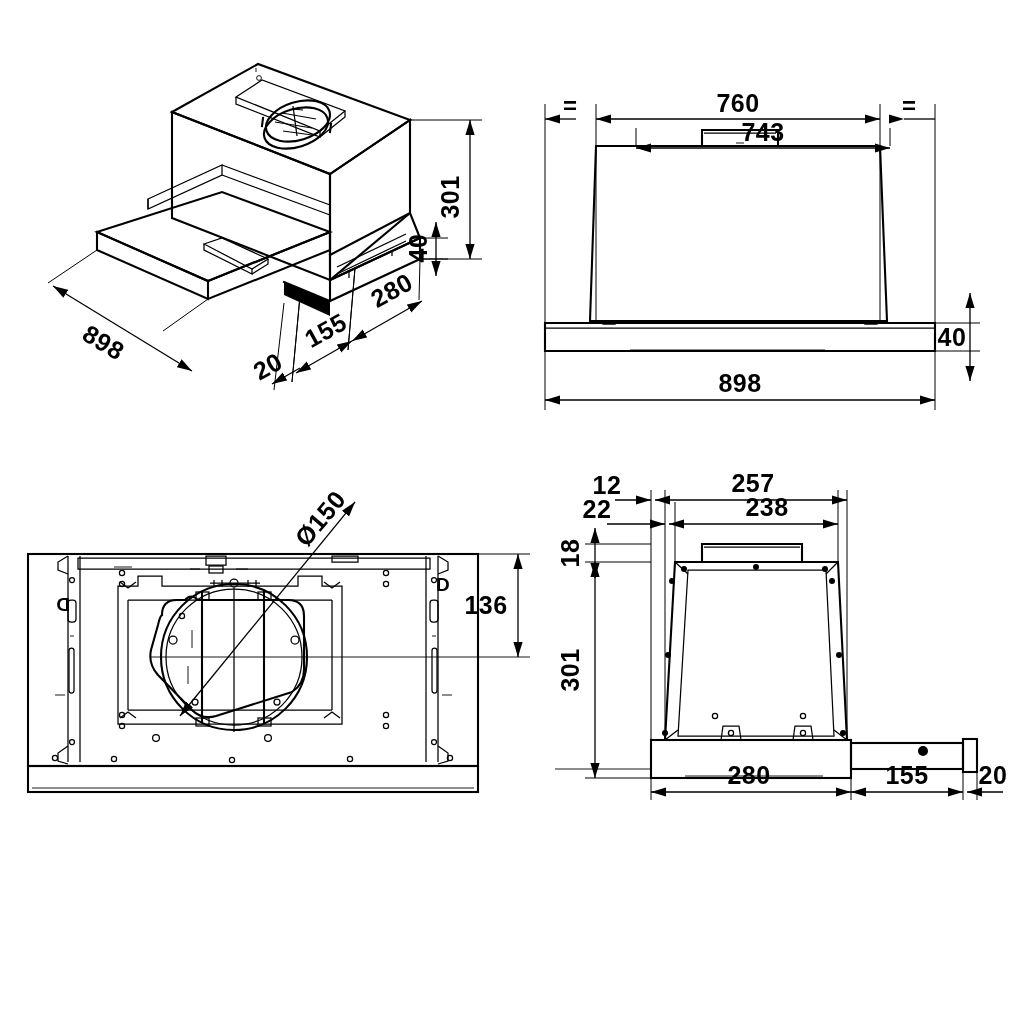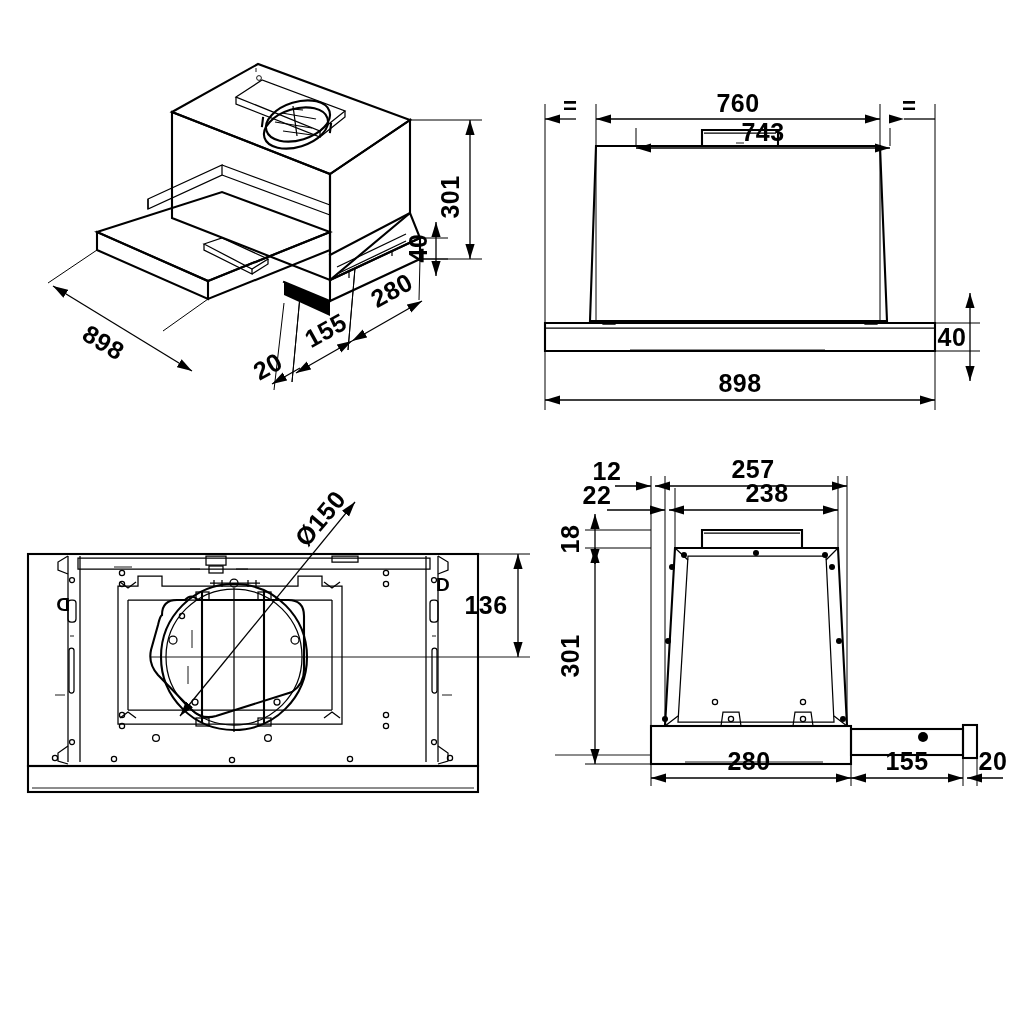--- a/index.html
+++ b/index.html
@@ -358,21 +358,21 @@
 
       <g>
         <path class="extline" d="M468,84 L520,84"></path>
         <path class="dimline" marker-start="url(#ahL)" marker-end="url(#ahR)" d="M508,84 L508,187"></path>
         <text class="dimtext" x="476" y="144" text-anchor="middle">136</text>
       </g>
 
     </svg>
   </div>
 
-  <div class="view" style="left:555px; top:436px;text-align:center;">
+  <div class="view" style="left:555px; top:450px;text-align:center;">
     <svg width="470" height="360" viewBox="0 0 470 360">
 
       <g>
 
         <path class="obj" d="M120,112 L283,112 L292,290 L110,290 Z"></path>
         <path class="obj-thin" d="M133,120 L271,120 L279,286 L123,286 Z"></path>
 
         <path class="obj" d="M147,94 L247,94 L247,112 L147,112 Z"></path>
         <path class="obj-thin" d="M149,97 L245,97"></path>
 

